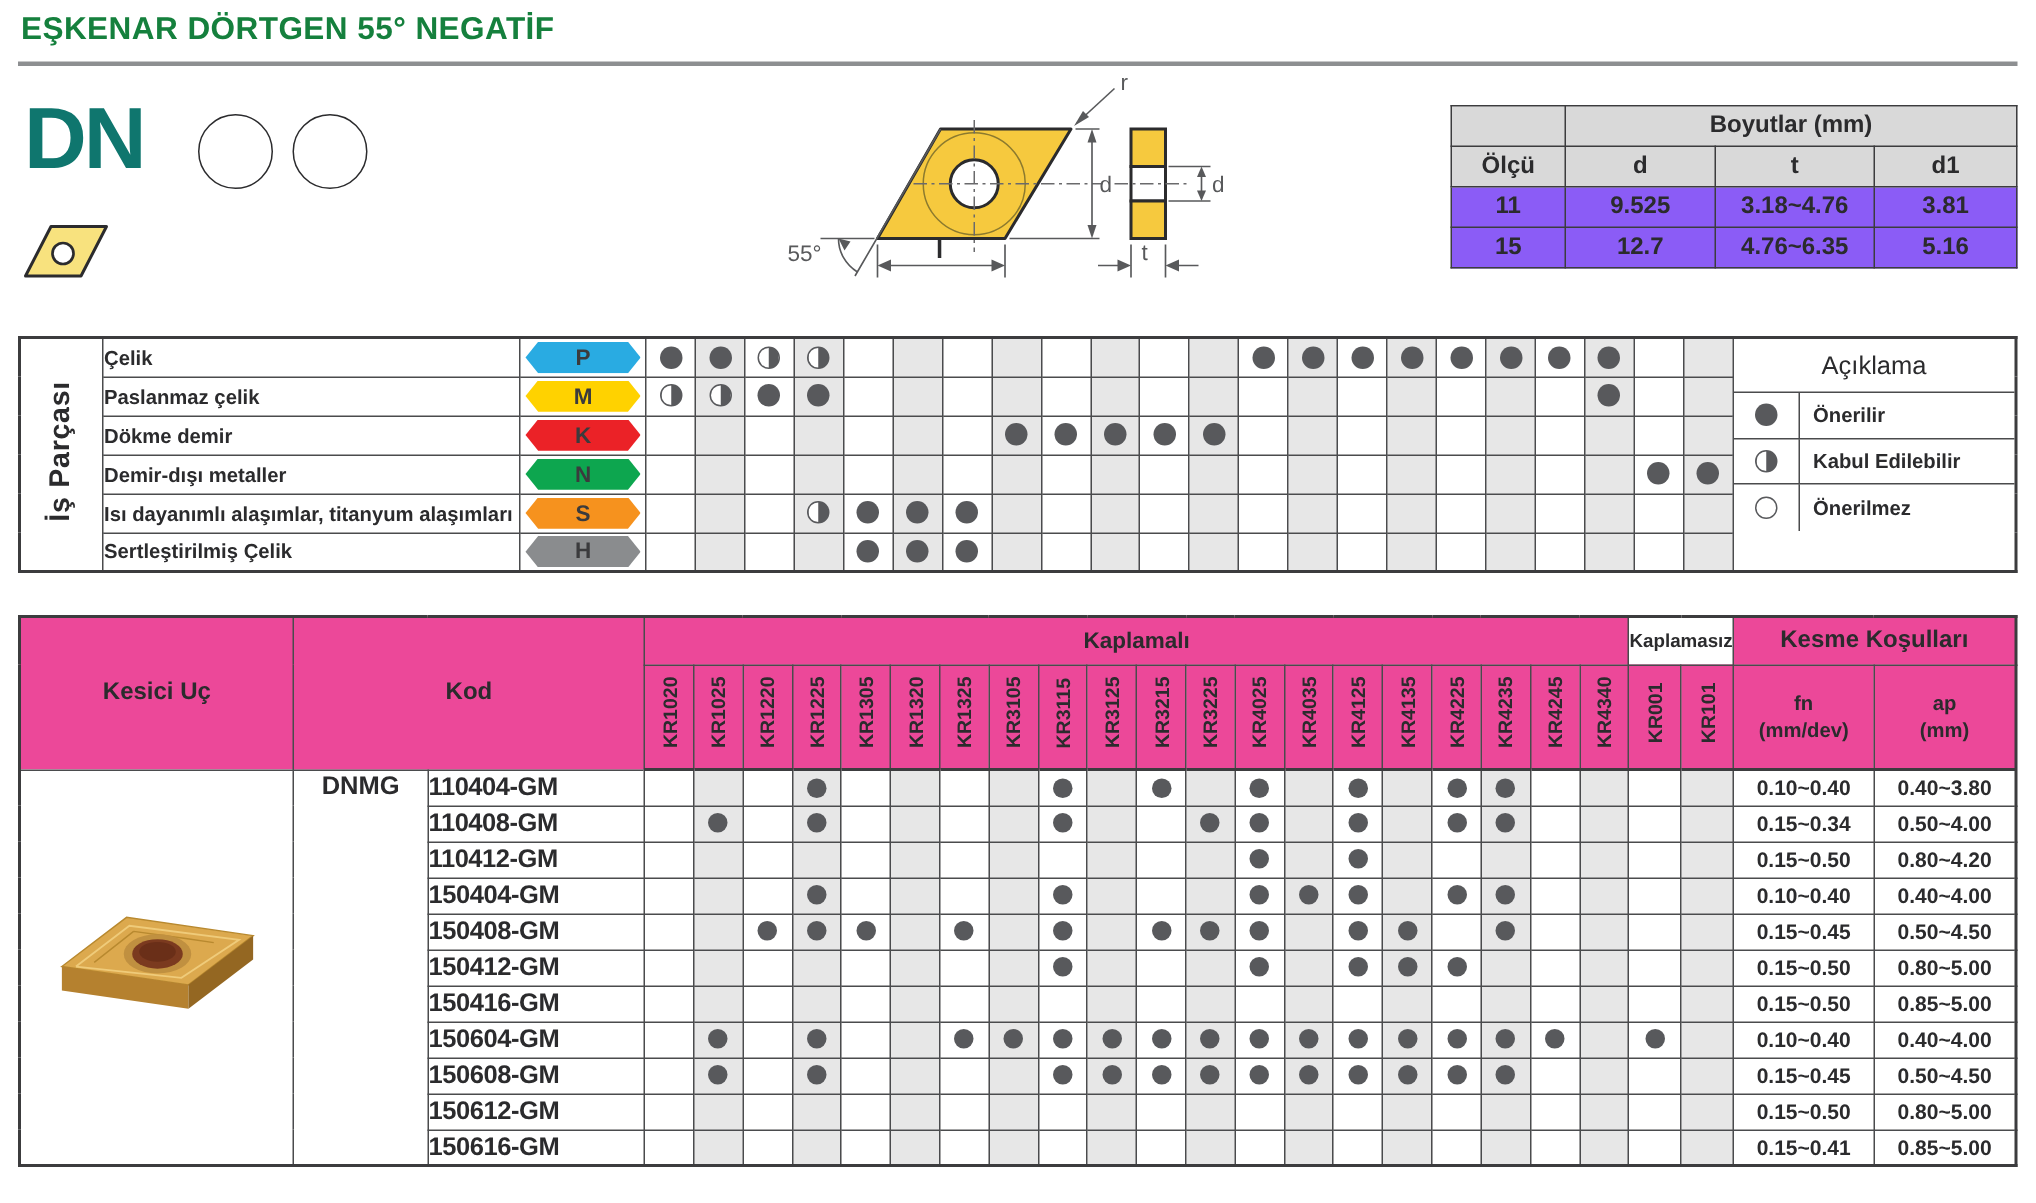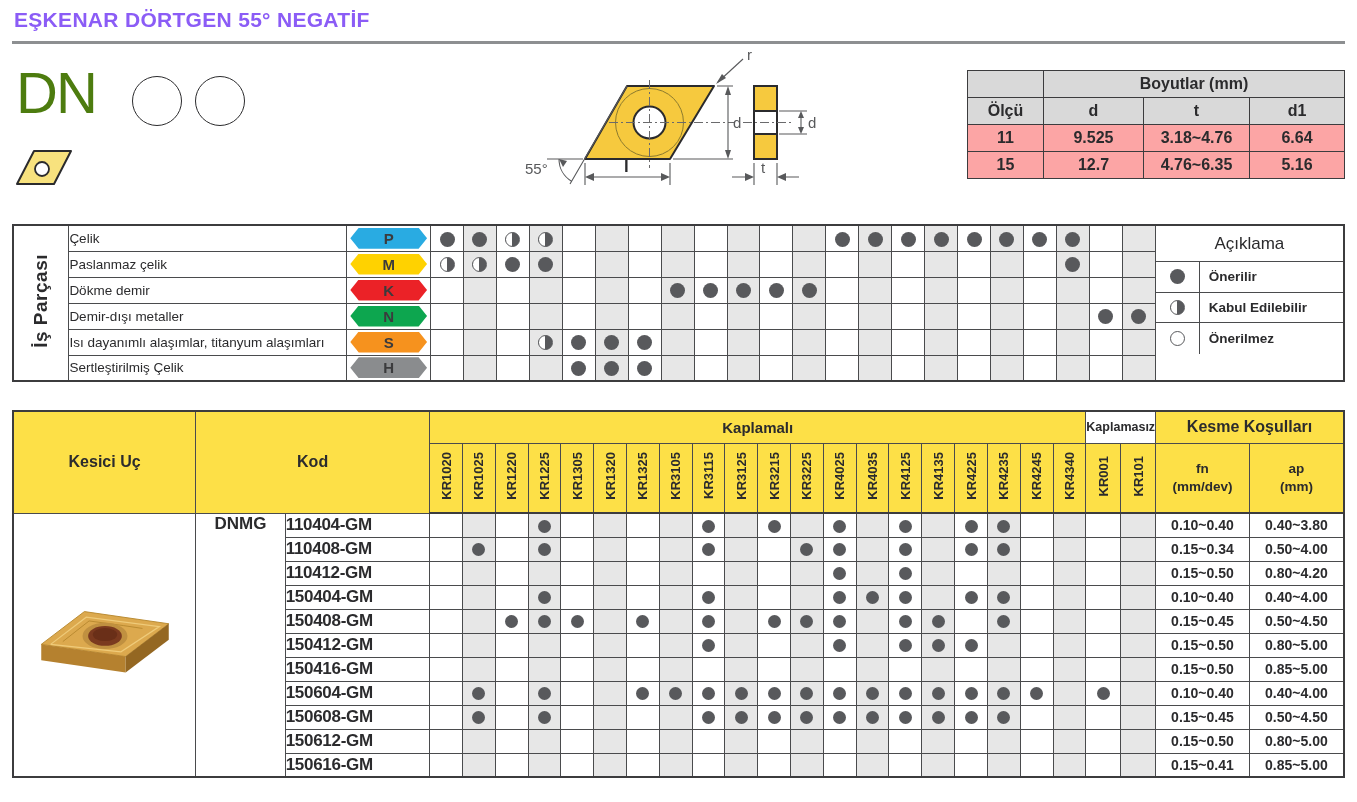--- a/index.html
+++ b/index.html
@@ -1,59 +1,59 @@
 <!DOCTYPE html>
 <html><head>
 <meta charset="utf-8">
 <style>
   html,body{margin:0;padding:0;background:#fff;}
   body{width:1357px;height:802px;position:relative;overflow:hidden;
        font-family:"Liberation Sans",sans-serif;color:#2b2b2d;}
-  .title{margin:8px 0 0 14px;font-size:21px;font-weight:bold;color:#8b5cf6;letter-spacing:.3px;}
+  .title{margin:8px 0 0 14px;font-size:21px;font-weight:bold;color:#15803d;letter-spacing:.3px;}
   .rule{height:3px;background:#8d8f91;margin:9px 12px 0 12px;}
   .top{position:relative;height:168px;margin:0 12px;}
-  .dn{position:absolute;left:4px;top:20px;font-size:58px;font-weight:normal;line-height:1;color:#4d7c0f;letter-spacing:-2px;}
+  .dn{position:absolute;left:4px;top:20px;font-size:58px;font-weight:bold;line-height:1;color:#0f766e;letter-spacing:-2px;}
   .circles{position:absolute;left:120px;top:32px;display:flex;gap:13px;}
   .circle{width:50px;height:50px;border:1.6px solid #2b2b2d;border-radius:50%;box-sizing:border-box;}
   .dn-icon{position:absolute;left:0;top:98px;}
   .diagram{position:absolute;left:505px;top:0;}
   .dims{position:absolute;right:0;top:26px;border-collapse:collapse;table-layout:fixed;}
   .dims th,.dims td{border:1.5px solid #3c3c3e;text-align:center;font-weight:bold;font-size:16px;height:26px;padding:0 2px;}
   .dims th{background:#d9d9d9;}
-  .dims td{background:#fca5a5;}
+  .dims td{background:#8b5cf6;}
 
   table.main{border-collapse:collapse;table-layout:fixed;margin:0 12px;border:2px solid #3c3c3e;}
   table.main td,table.main th{border:1px solid #4a4b4d;padding:0;box-sizing:border-box;}
 
   
   #wp{margin-top:12px;}
   #wp tr{height:26px;}
   .vlabel{background:#fff;text-align:center;vertical-align:middle;}
   .vtext2{writing-mode:vertical-rl;transform:rotate(180deg);font-weight:bold;font-size:19px;letter-spacing:.5px;}
-  .mat{font-weight:normal;font-size:13.5px;padding-left:8px;text-align:left;white-space:nowrap;}
+  .mat{font-weight:bold;font-size:13.5px;padding-left:8px;text-align:left;white-space:nowrap;}
   .badge-cell{text-align:center;vertical-align:middle;}
   .badge{display:block;margin:0 3px;height:21px;line-height:21px;text-align:center;font-weight:bold;font-size:15px;color:#3b3b3d;
          clip-path:polygon(11% 0,89% 0,100% 50%,89% 100%,11% 100%,0 50%);}
   .dotcell{text-align:center;vertical-align:middle;}
   .shade{background:#e7e7e7;}
   .dot{display:inline-block;border-radius:50%;vertical-align:middle;box-sizing:border-box;}
   .dot.full{width:15px;height:15px;background:#58595c;}
   .dot.small{width:13px;height:13px;}
   .dot.half{width:15px;height:15px;border:1.5px solid #58595c;background:linear-gradient(90deg,#fff 50%,#58595c 50%);}
   .dot.empty{width:15px;height:15px;border:1.5px solid #58595c;background:#fff;}
   .legend-cell{vertical-align:top;}
   .legend{display:grid;grid-template-columns:44px 1fr;grid-template-rows:36px 1fr 1fr 1fr;height:128px;}
   .legend-title{grid-column:1/3;display:flex;align-items:center;justify-content:center;font-size:17px;border-bottom:1px solid #4a4b4d;}
   .legend-sym{display:flex;align-items:center;justify-content:center;border-bottom:1px solid #4a4b4d;border-right:1px solid #4a4b4d;}
   .legend-lab{display:flex;align-items:center;padding-left:9px;font-weight:bold;font-size:13.5px;border-bottom:1px solid #4a4b4d;}
   .legend > :nth-last-child(-n+2){border-bottom:none;}
 
   
   #prod{margin-top:28px;}
-  #prod th{background:#fde047;font-weight:bold;}
+  #prod th{background:#ec4899;font-weight:bold;}
   .insert-th,.code-th{font-size:16px;}
   .coated-th{font-size:15px;height:32px;}
   .uncoated-th{background:#fff !important;font-size:12.5px;height:32px;}
   .cutting-th{font-size:16px;height:32px;margin-top:44px;}
   .grade-th{background:#fff;height:70px;text-align:center;vertical-align:middle;}
   .grade-th.shade{background:#e7e7e7;}
   .vtext{writing-mode:vertical-rl;transform:rotate(180deg);font-size:13px;font-weight:bold;}
   .cond-th{font-weight:normal;font-size:13.5px;line-height:1.3;}
   #prod thead tr:last-child th{border-bottom:2.5px solid #3c3c3e;}
   #prod tbody tr{height:24px;}
@@ -140,21 +140,21 @@
         <th>d</th>
         <th>t</th>
         <th>d1</th>
       </tr>
     </thead>
     <tbody id="dims-body">
         <tr>
           <td>11</td>
           <td>9.525</td>
           <td>3.18~4.76</td>
-          <td>6.64</td>
+          <td>3.81</td>
         </tr>
         <tr>
           <td>15</td>
           <td>12.7</td>
           <td>4.76~6.35</td>
           <td>5.16</td>
         </tr>
       </tbody>
   </table>
 </div>

